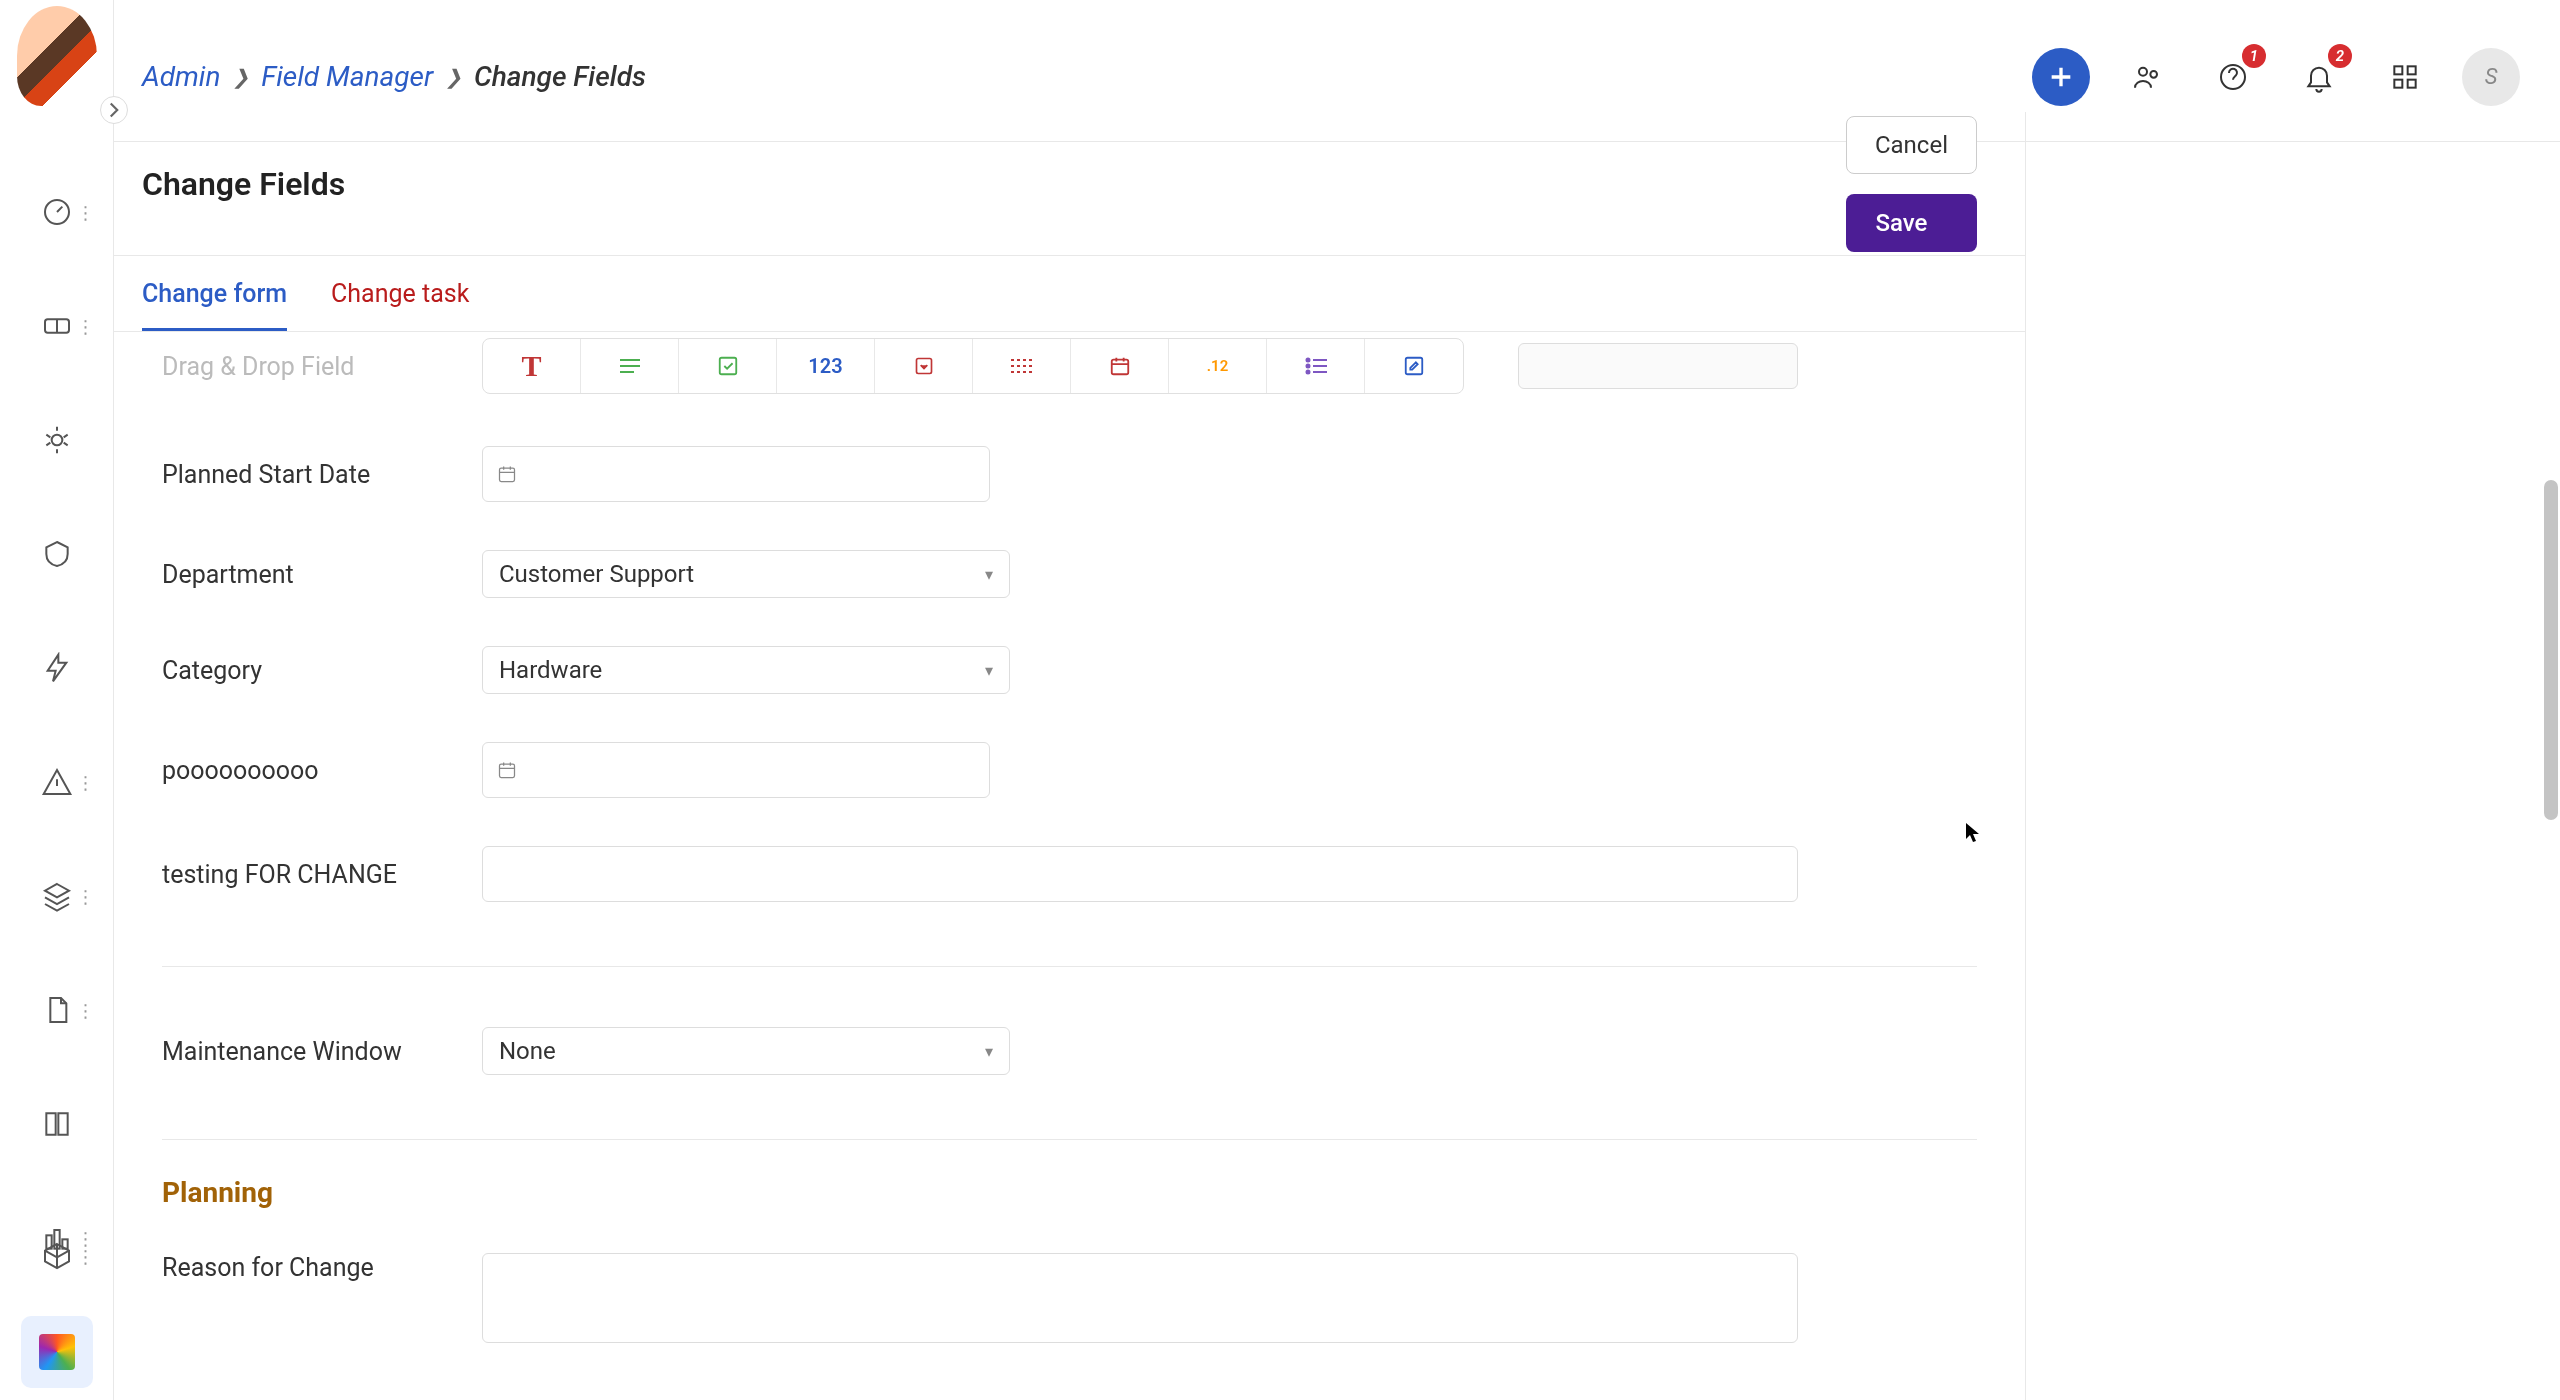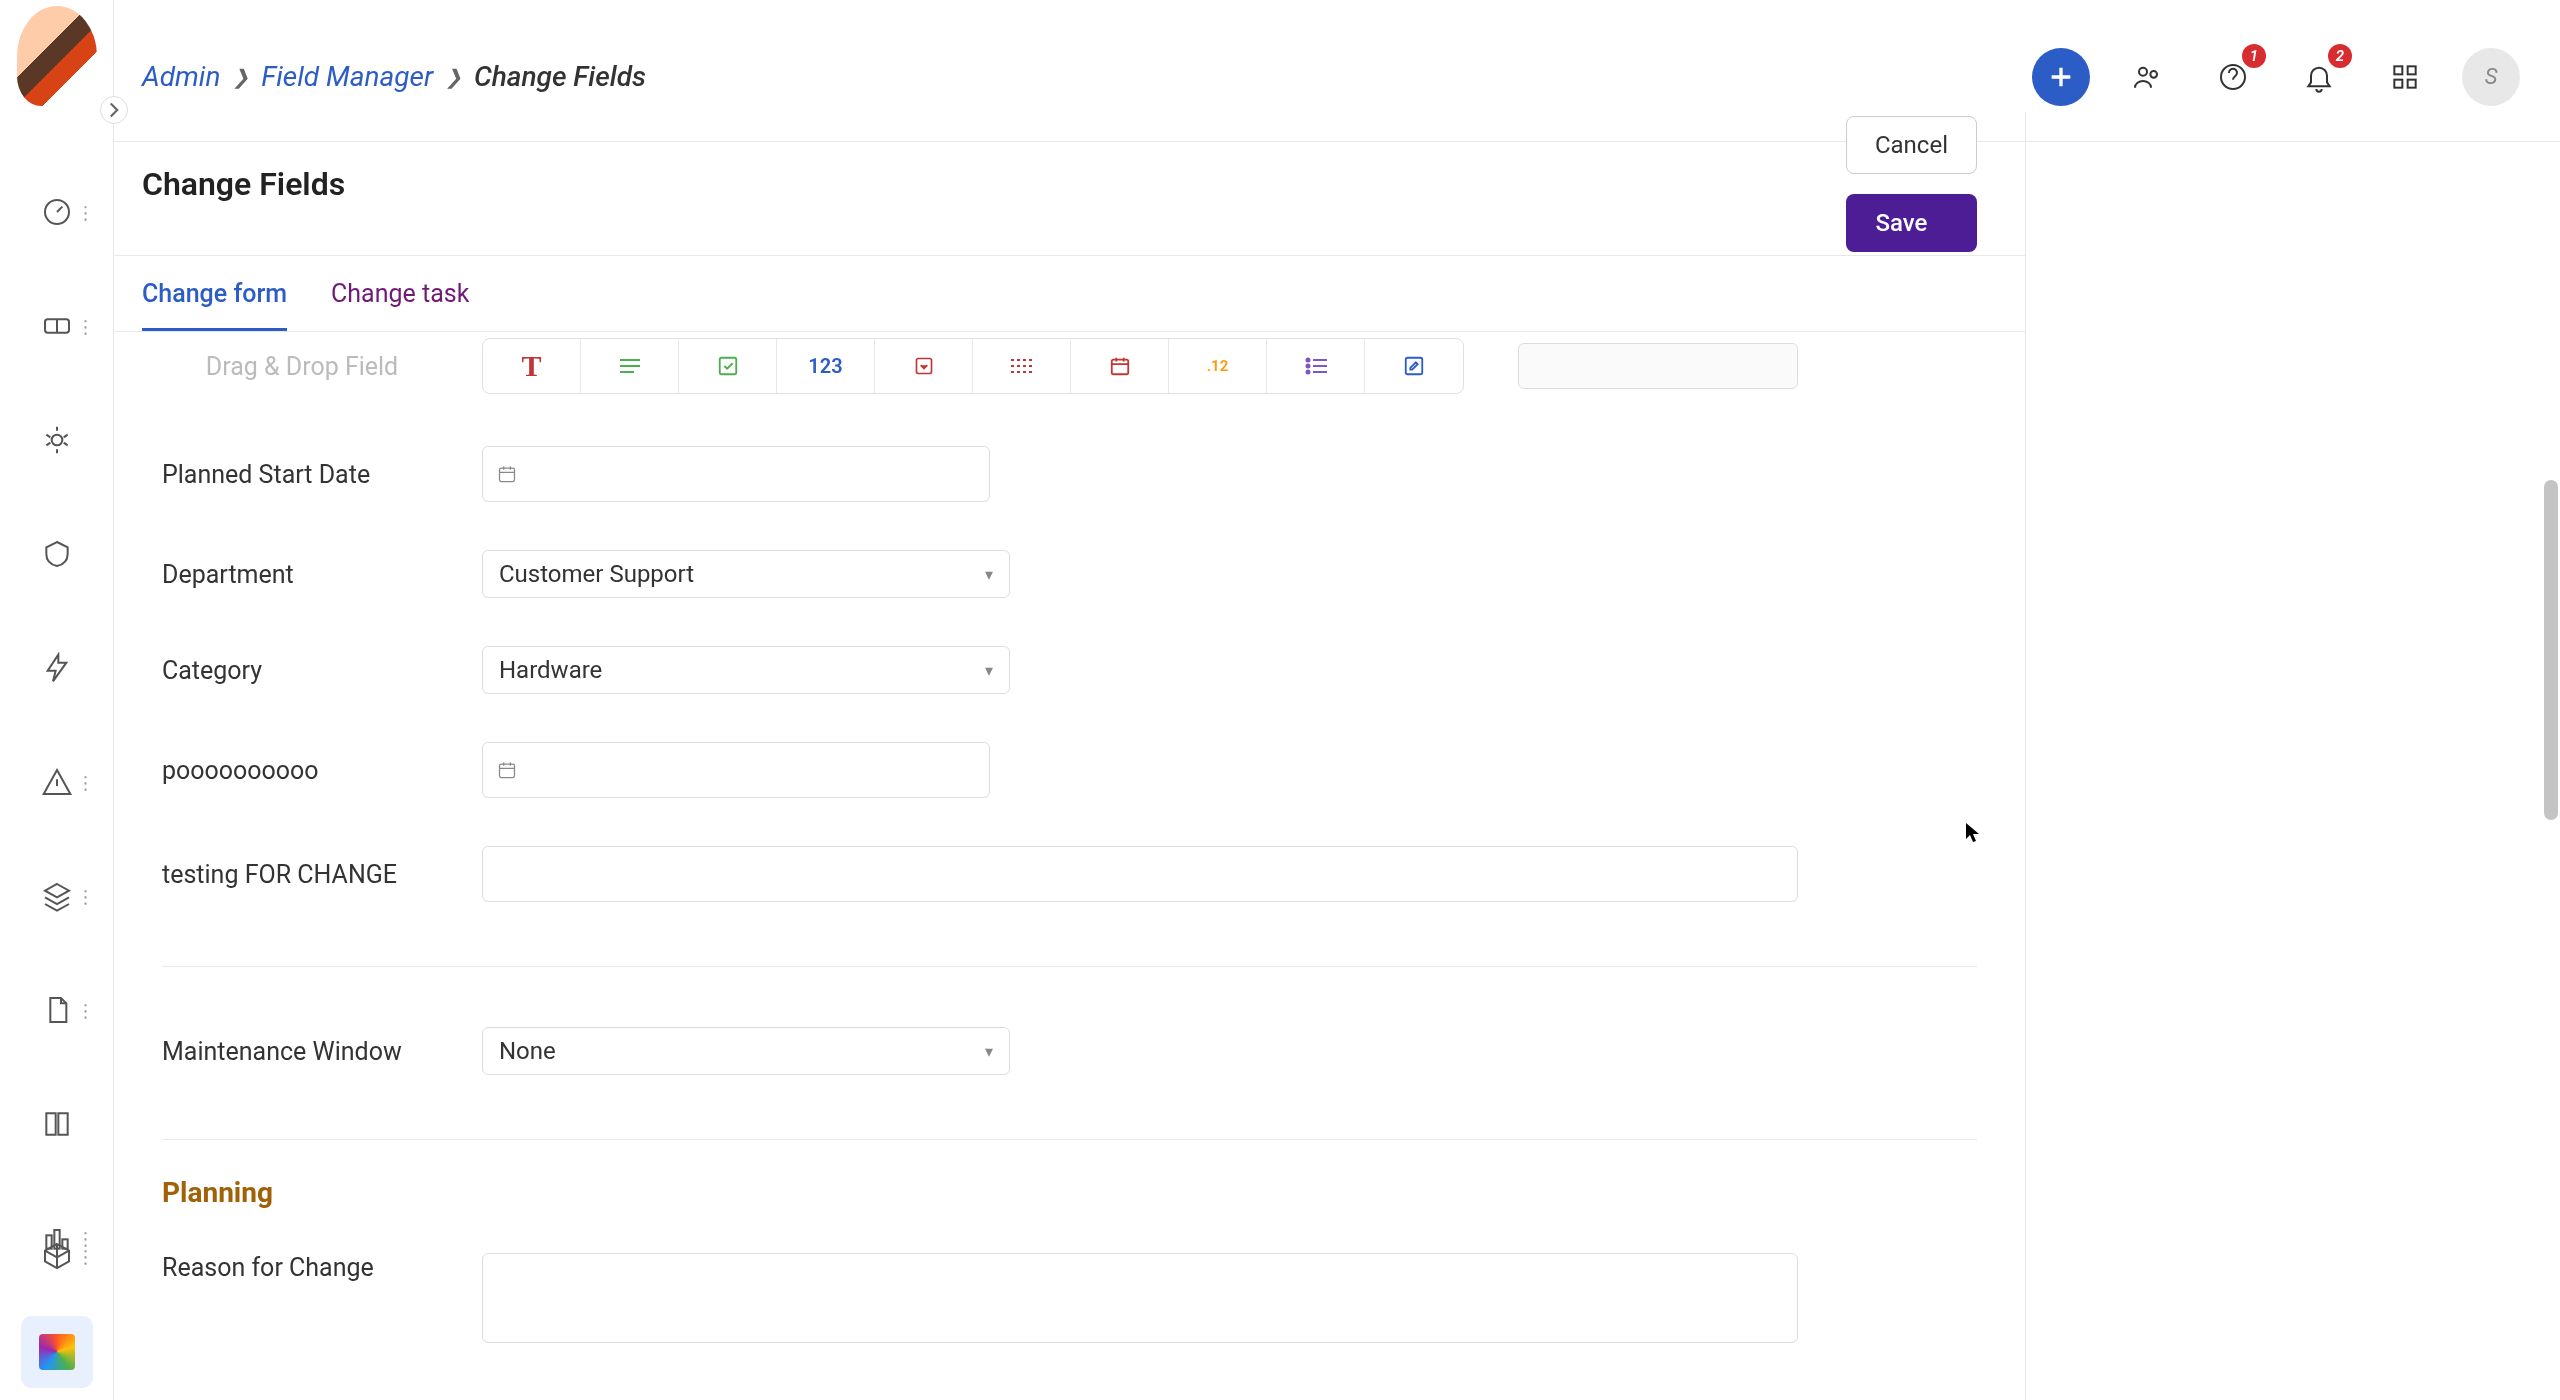--- a/index.html
+++ b/index.html
@@ -241,21 +241,21 @@
     .tabs {
       display: flex;
       padding: 0 28px;
       gap: 44px;
       border-bottom: 1px solid #e8e8e8;
       height: 76px;
       align-items: flex-end;
     }
     .tab {
       font-size: 25px;
-      color: #701a75;
+      color: #b91c1c;
       padding-bottom: 20px;
       border-bottom: 3px solid transparent;
     }
     .tab.active {
       color: #2c5cc5;
       border-bottom-color: #2c5cc5;
       font-weight: 500;
     }
 
     .form-scroll {
@@ -265,21 +265,20 @@
     }
     .form-body {
       padding: 0 48px 60px 48px;
     }
 
     .field-palette-row {
       display: flex;
       align-items: center;
       gap: 40px;
       padding: 6px 0 28px 0;
-      text-align: center;
     }
     .drag-label {
       width: 280px;
       font-size: 25px;
       color: #bbb;
     }
     .palette {
       display: flex;
       border: 1px solid #e0e0e0;
       border-radius: 8px;

